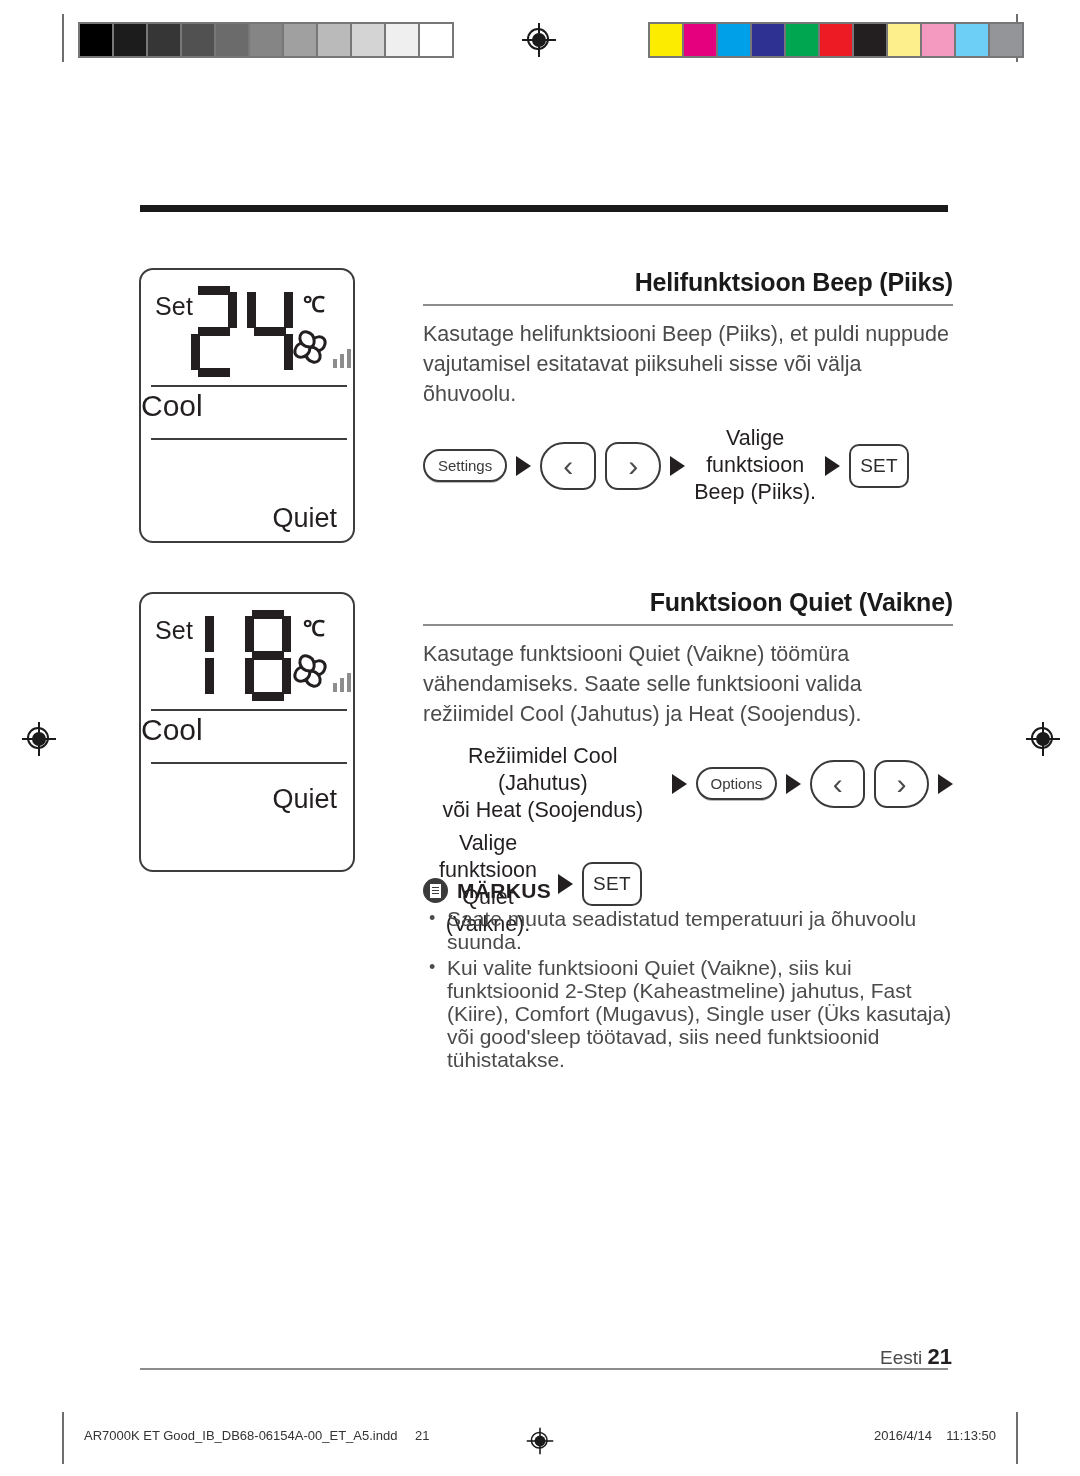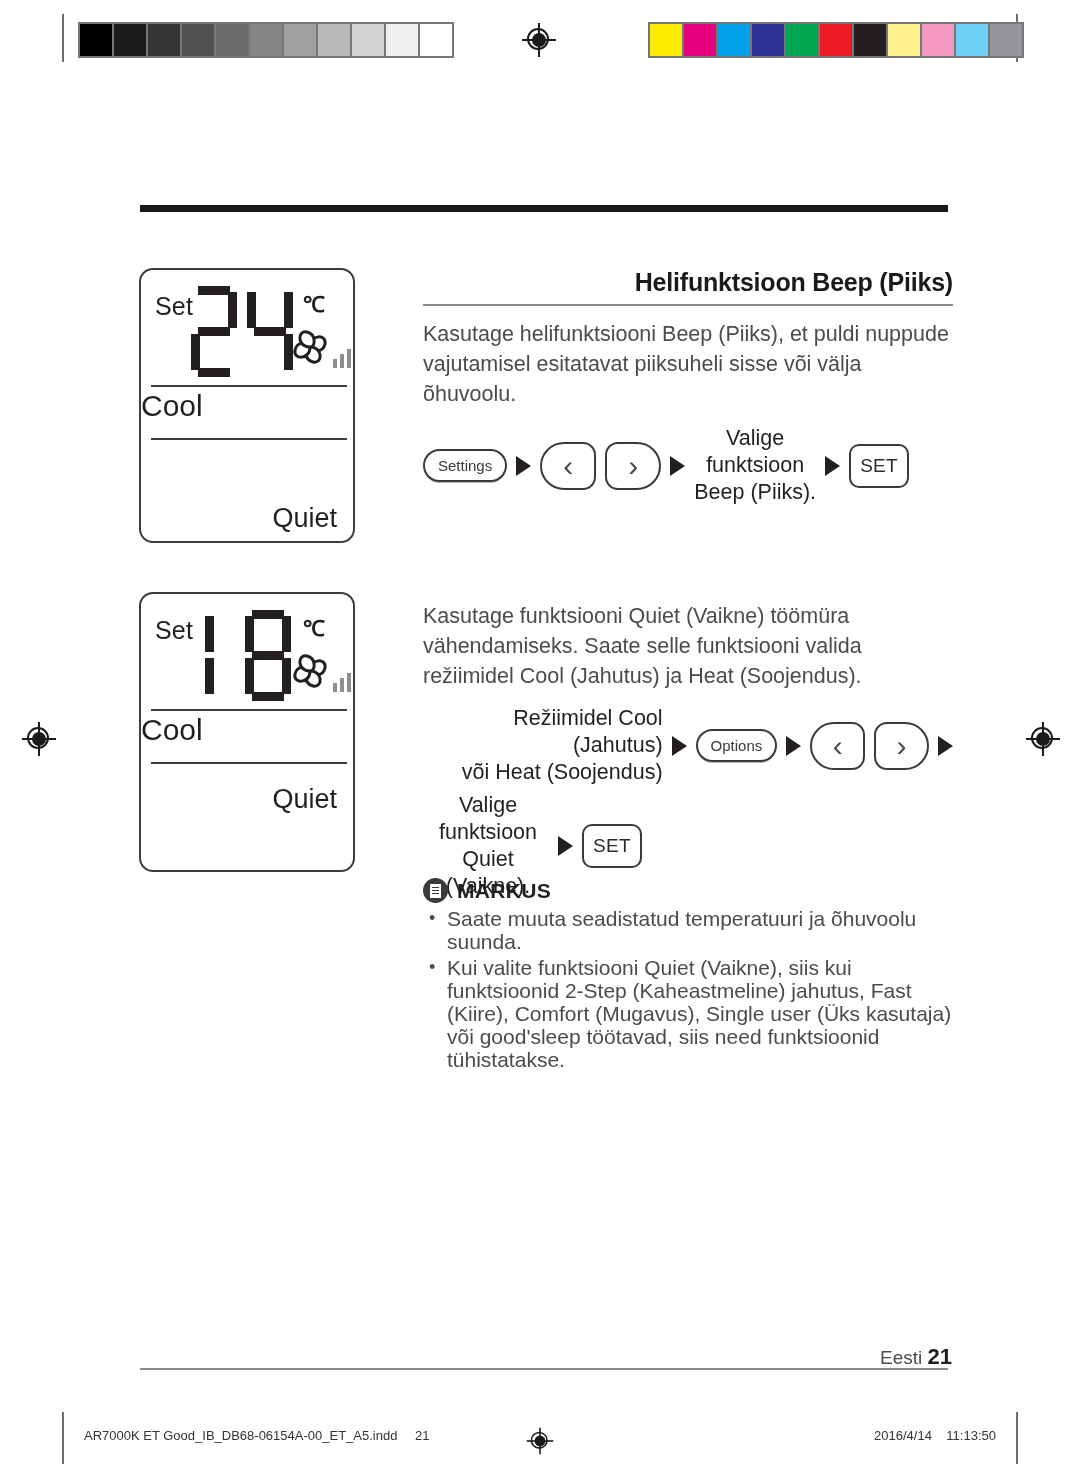--- a/index.html
+++ b/index.html
@@ -159,21 +159,21 @@
   .btn-set {
     width: 60px; height: 44px; border: 2.5px solid #3a3a3a;
     border-radius: 10px; box-sizing: border-box; background: #fff;
     display: flex; align-items: center; justify-content: center;
     font-size: 19px; color: #2b2b2b; letter-spacing: .3px;
   }
   .flow-label {
     font-size: 21.5px; line-height: 27px; color: #231f20; text-align: center;
     white-space: pre-line;
   }
-  .flow-label.right { text-align: right; }
+  .flow-label.right { text-align: center; }
 
   
   .note-head {
     display: flex; align-items: center; gap: 9px; margin-bottom: 4px;
   }
   .note-icon {
     width: 25px; height: 25px; border-radius: 50%; background: #3b3b3b;
     display: flex; align-items: center; justify-content: center;
   }
   .note-icon .pg {
@@ -358,20 +358,21 @@
       <div class="tri"></div>
       <div class="flow-label">Valige
 funktsioon
 Beep (Piiks).</div>
       <div class="tri"></div>
       <div class="btn-set">SET</div>
     </div>
   </div>
 
   <div class="col" style="top:588px;">
+    <h2 class="sec-title">Funktsioon Quiet (Vaikne)</h2>
     <p class="body-text">Kasutage funktsiooni Quiet (Vaikne) töömüra vähendamiseks. Saate selle funktsiooni valida režiimidel Cool (Jahutus) ja Heat (Soojendus).</p>
 
     <div class="flow" style="margin-top:14px;">
       <div class="flow-label right">Režiimidel Cool (Jahutus)
 või Heat (Soojendus)</div>
       <div class="tri"></div>
       <div class="btn-pill">Options</div>
       <div class="tri"></div>
       <div class="btn-arrow lt">‹</div>
       <div class="btn-arrow gt">›</div>

